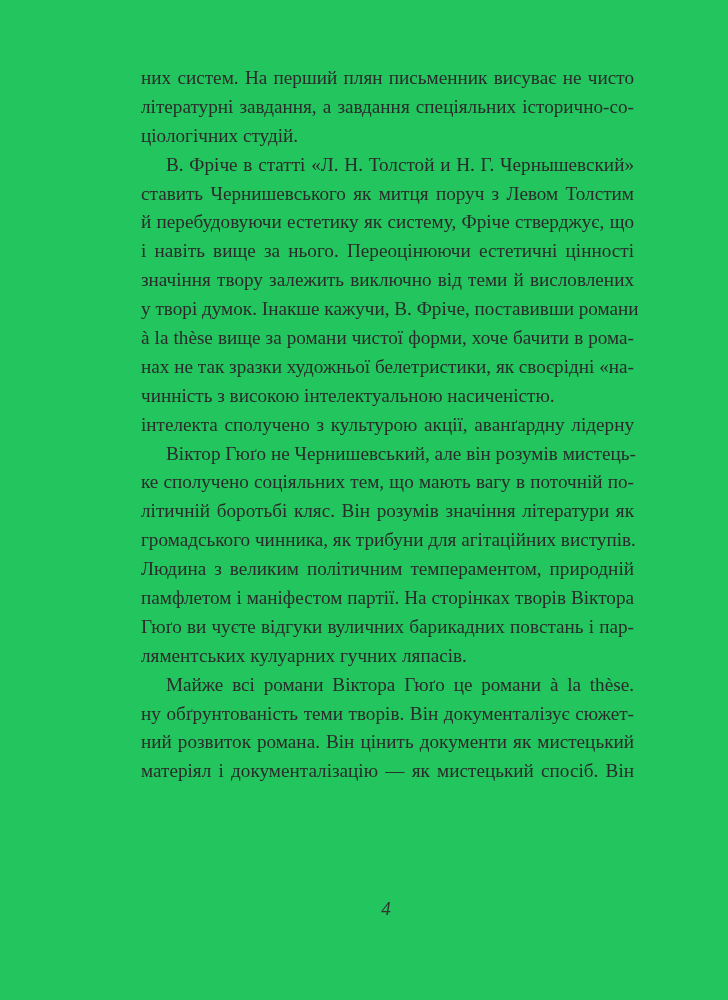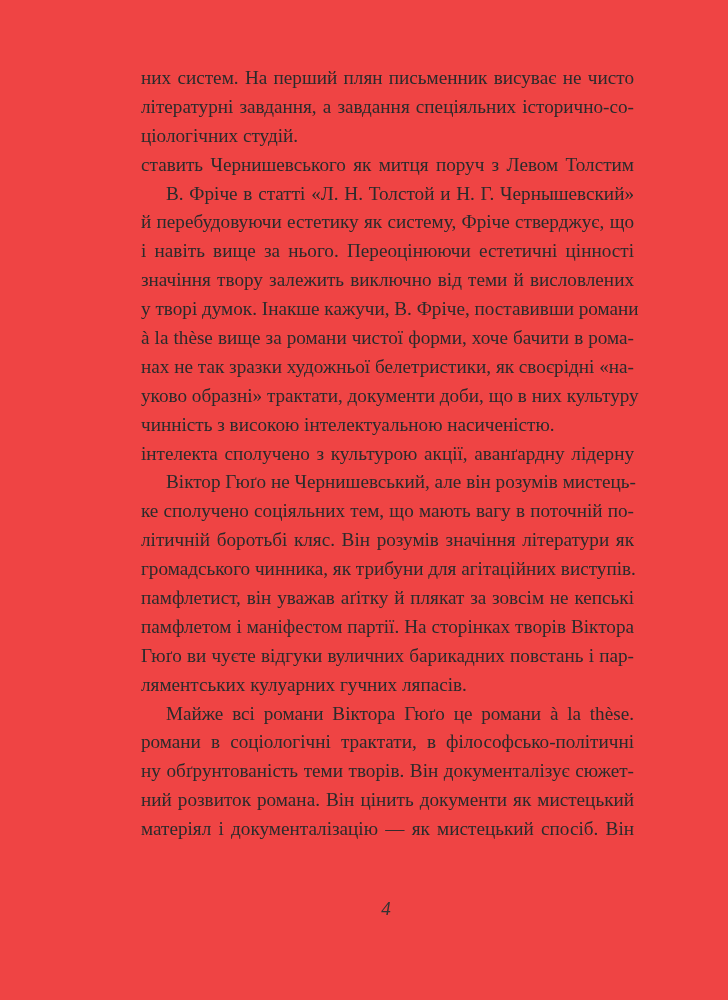--- a/index.html
+++ b/index.html
@@ -12,21 +12,21 @@
       height: 1000px;
       position: relative;
       overflow: hidden;
     }
     .page {
       position: absolute;
       left: 0;
       top: 0;
       width: 728px;
       height: 1000px;
-      background: #ef4444;
+      background: #22c55e;
     }
     .text-block {
       position: absolute;
       left: 141px;
       top: 64px;
       width: 493px;
       font-family: "Liberation Serif", "DejaVu Serif", serif;
       font-size: 19.2px;
       line-height: 28.9px;
       color: #2b2b2b;
@@ -62,47 +62,45 @@
 <div class="page">
   <div class="text-block">
 
     <div>
       <span class="line">них систем. На перший плян письменник висуває не чисто</span>
       <span class="line">літературні завдання, а завдання спеціяльних історично-со-</span>
       <span class="line last">ціологічних студій.</span>
     </div>
 
     <div>
+      <span class="line indent">В. Фріче в статті «Л. Н. Толстой и Н. Г. Чернышевский»</span>
       <span class="line">ставить Чернишевського як митця поруч з Левом Толстим</span>
-      <span class="line indent">В. Фріче в статті «Л. Н. Толстой и Н. Г. Чернышевский»</span>
       <span class="line">й перебудовуючи естетику як систему, Фріче стверджує, що</span>
       <span class="line">і навіть вище за нього. Переоцінюючи естетичні цінності</span>
       <span class="line">значіння твору залежить виключно від теми й висловлених</span>
       <span class="line">у творі думок. Інакше кажучи, В. Фріче, поставивши романи</span>
       <span class="line">à la thèse вище за романи чистої форми, хоче бачити в рома-</span>
       <span class="line">нах не так зразки художньої белетристики, як своєрідні «на-</span>
-      <span class="line">уково образні» трактати, документи доби, що в них культуру</span>
       <span class="line last">чинність з високою інтелектуальною насиченістю.</span>
       <span class="line">інтелекта сполучено з культурою акції, аванґардну лідерну</span>
     </div>
 
     <div>
       <span class="line indent">Віктор Гюґо не Чернишевський, але він розумів мистець-</span>
       <span class="line">ке сполучено соціяльних тем, що мають вагу в поточній по-</span>
       <span class="line">літичній боротьбі кляс. Він розумів значіння літератури як</span>
       <span class="line">громадського чинника, як трибуни для агітаційних виступів.</span>
-      <span class="line">памфлетист, він уважав аґітку й плякат за зовсім не кепські</span>
+      <span class="line">Людина з великим політичним темпераментом, природній</span>
       <span class="line">памфлетом і маніфестом партії. На сторінках творів Віктора</span>
       <span class="line">Гюґо ви чуєте відгуки вуличних барикадних повстань і пар-</span>
       <span class="line last">ляментських кулуарних гучних ляпасів.</span>
     </div>
 
     <div>
       <span class="line indent">Майже всі романи Віктора Гюґо це романи à la thèse.</span>
-      <span class="line">романи в соціологічні трактати, в філософсько-політичні</span>
       <span class="line">ну обґрунтованість теми творів. Він документалізує сюжет-</span>
       <span class="line">ний розвиток романа. Він цінить документи як мистецький</span>
       <span class="line">матеріял і документалізацію — як мистецький спосіб. Він</span>
     </div>
   </div>
 
   <div class="page-number">4</div>
 </div>
 
 </body></html>

